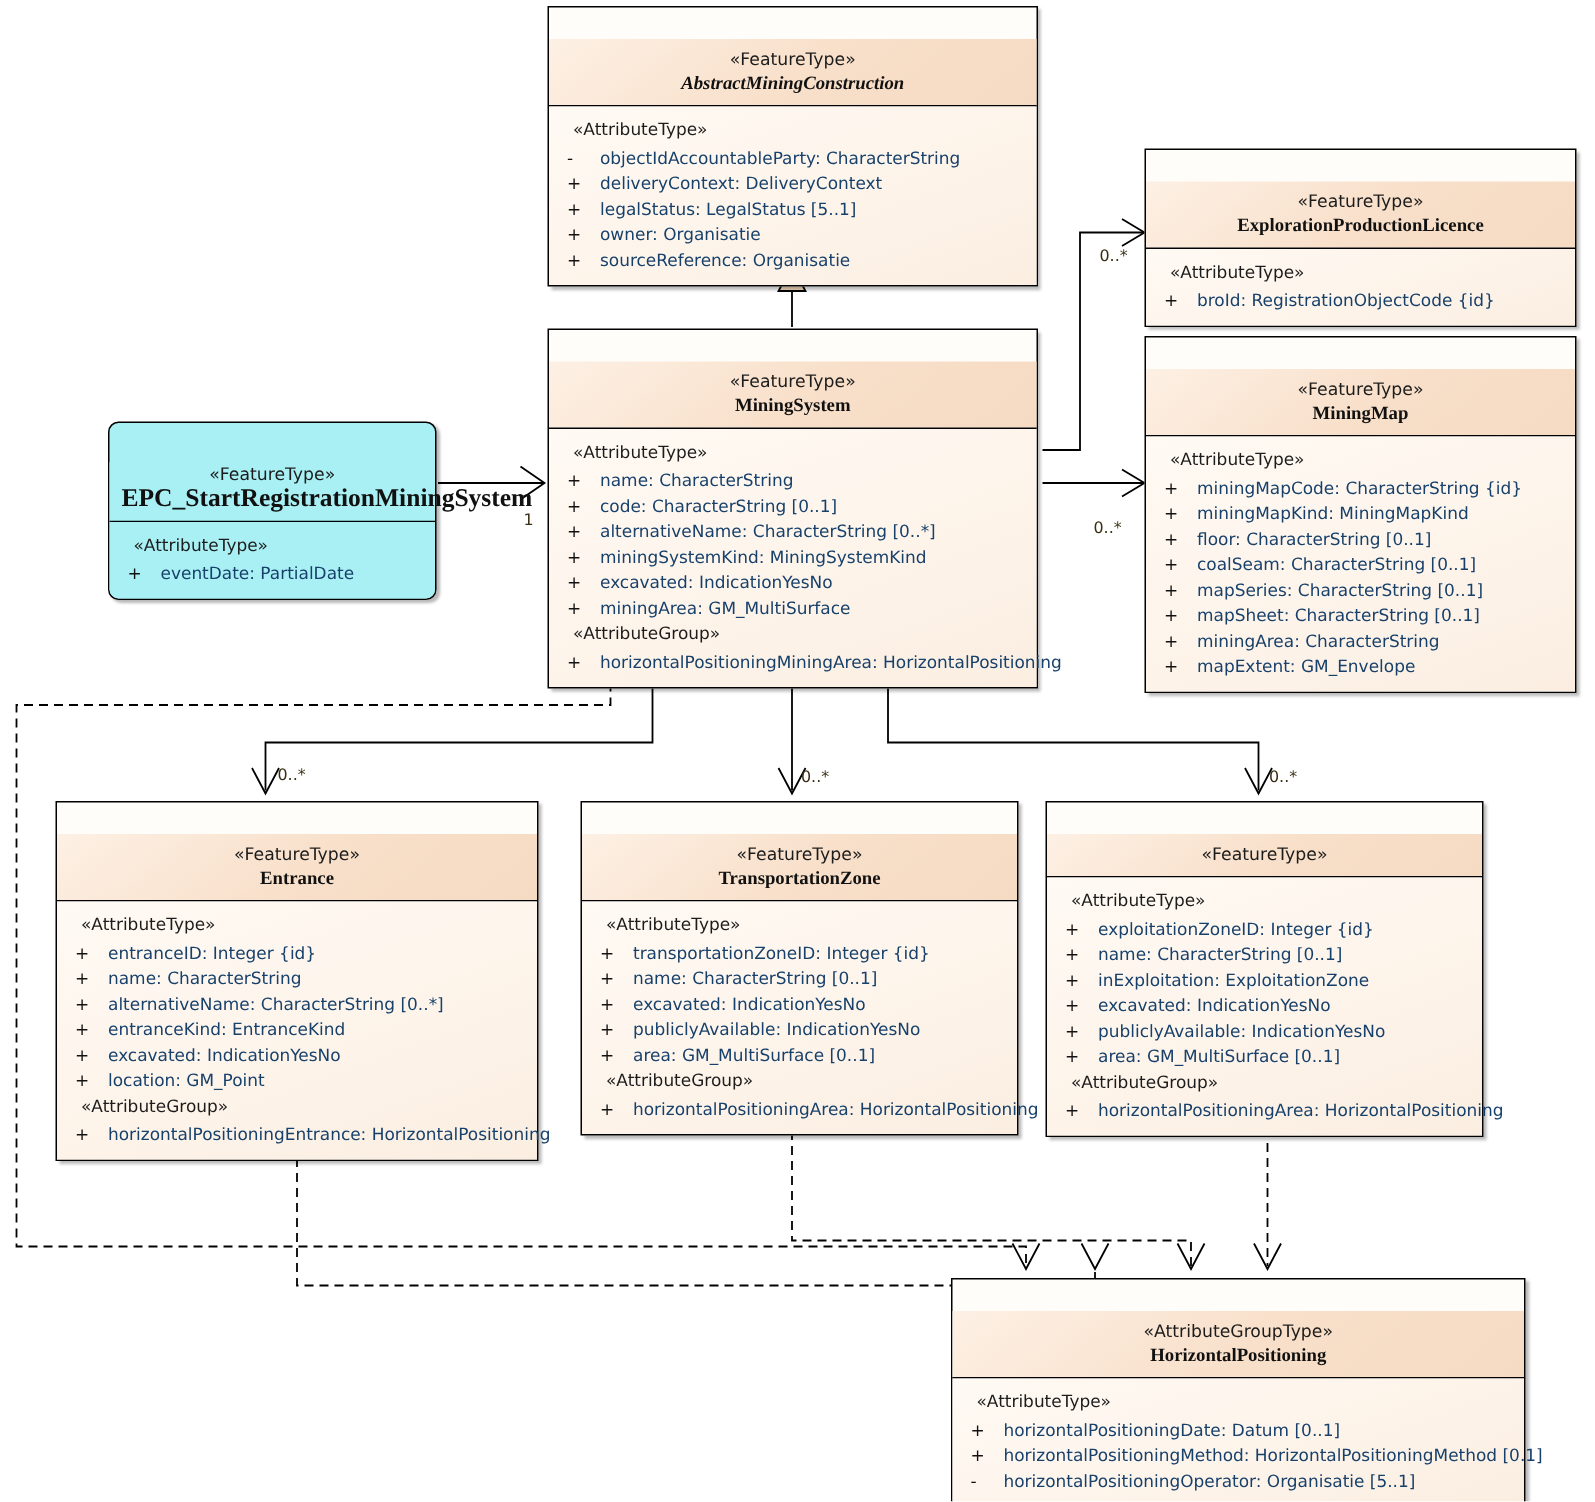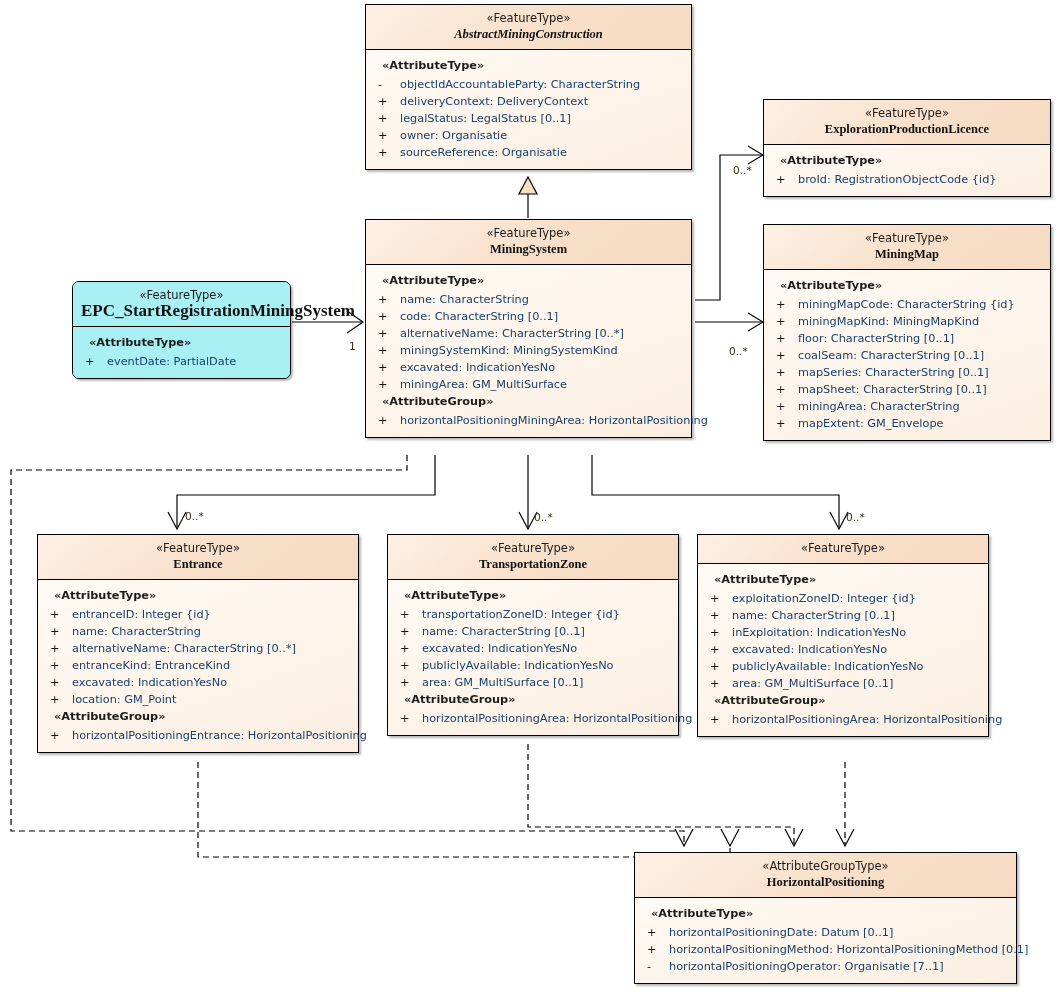--- a/index.html
+++ b/index.html
@@ -5,31 +5,31 @@
   html,body{margin:0;padding:0;background:#ffffff;}
   body{font-family:"DejaVu Sans","Liberation Sans",sans-serif;}
   #canvas{position:relative;width:1063px;height:1001px;background:#fff;overflow:hidden;}
 
   .uml{position:absolute;box-sizing:border-box;border:1.4px solid #000;
        box-shadow:2px 2px 2px rgba(0,0,0,.28);background:#fffdfa;}
   .uml.rounded{border-radius:7px;}
 
   .uml-head{box-sizing:border-box;border-bottom:1.6px solid #000;
             background:linear-gradient(140deg,#fdf0e4 0%,#f8dfc9 55%,#f6dbc3 100%);
-            padding:6px 8px 7px 8px;text-align:center;}
+            padding:6px 8px 7px 8px;text-align:center;margin-top:21px;}
   .uml.rounded .uml-head{border-radius:6px 6px 0 0;}
   .stereo{font-size:11.5px;color:#1c1c1c;line-height:15px;white-space:nowrap;}
   .cname{font-size:12.5px;font-weight:bold;color:#111;line-height:16px;white-space:nowrap;font-family:Liberation Serif, serif;}
   .cname.abstract{font-style:italic;}
 
   .uml-body{box-sizing:border-box;padding:7px 2px 8px 2px;
             background:linear-gradient(160deg,#fffaf4 0%,#fdf3e9 60%,#fbeee1 100%);}
   .uml.rounded .uml-body{border-radius:0 0 6px 6px;}
 
-  .grp{font-size:11.3px;color:#1c1c1c;padding:1px 0 2px 14px;line-height:16px;white-space:nowrap;font-weight:bold;}
+  .grp{font-size:11.3px;color:#1c1c1c;padding:1px 0 2px 14px;line-height:16px;white-space:nowrap;}
   .attr{display:block;font-size:11.3px;color:#17406b;line-height:17px;
         white-space:nowrap;position:relative;padding-left:32px;}
   .attr .vis{position:absolute;left:10px;top:0;color:#111;width:10px;}
 
   
   .uml.cyan{background:#a8f0f4;}
   .uml.cyan .uml-head{background:#a8f0f4;}
   .uml.cyan .uml-body{background:#a8f0f4;}
   .uml.cyan .attr{color:#17406b;}
 
@@ -111,21 +111,21 @@
 
   <div class="uml" style="left:365px;top:4px;width:327px;">
     <div class="uml-head">
       <div class="stereo">«FeatureType»</div>
       <div class="cname abstract">AbstractMiningConstruction</div>
     </div>
     <div class="uml-body">
       <div class="grp">«AttributeType»</div>
       <div class="attr"><span class="vis">-</span><span>objectIdAccountableParty: CharacterString</span></div>
       <div class="attr"><span class="vis">+</span><span>deliveryContext: DeliveryContext</span></div>
-      <div class="attr"><span class="vis">+</span><span>legalStatus: LegalStatus [0..1]</span></div>
+      <div class="attr"><span class="vis">+</span><span>legalStatus: LegalStatus [5..1]</span></div>
       <div class="attr"><span class="vis">+</span><span>owner: Organisatie</span></div>
       <div class="attr"><span class="vis">+</span><span>sourceReference: Organisatie</span></div>
     </div>
   </div>
 
   <div class="uml" style="left:365px;top:219px;width:327px;">
     <div class="uml-head">
       <div class="stereo">«FeatureType»</div>
       <div class="cname">MiningSystem</div>
     </div>
@@ -218,35 +218,35 @@
   </div>
 
   <div class="uml" style="left:697px;top:534px;width:292px;">
     <div class="uml-head">
       <div class="stereo">«FeatureType»</div>
     </div>
     <div class="uml-body">
       <div class="grp">«AttributeType»</div>
       <div class="attr"><span class="vis">+</span><span>exploitationZoneID: Integer {id}</span></div>
       <div class="attr"><span class="vis">+</span><span>name: CharacterString [0..1]</span></div>
-      <div class="attr"><span class="vis">+</span><span>inExploitation: IndicationYesNo</span></div>
+      <div class="attr"><span class="vis">+</span><span>inExploitation: ExploitationZone</span></div>
       <div class="attr"><span class="vis">+</span><span>excavated: IndicationYesNo</span></div>
       <div class="attr"><span class="vis">+</span><span>publiclyAvailable: IndicationYesNo</span></div>
       <div class="attr"><span class="vis">+</span><span>area: GM_MultiSurface [0..1]</span></div>
       <div class="grp">«AttributeGroup»</div>
       <div class="attr"><span class="vis">+</span><span>horizontalPositioningArea: HorizontalPositioning</span></div>
     </div>
   </div>
 
   <div class="uml" style="left:634px;top:852px;width:383px;">
     <div class="uml-head">
       <div class="stereo">«AttributeGroupType»</div>
       <div class="cname">HorizontalPositioning</div>
     </div>
     <div class="uml-body">
       <div class="grp">«AttributeType»</div>
       <div class="attr"><span class="vis">+</span><span>horizontalPositioningDate: Datum [0..1]</span></div>
       <div class="attr"><span class="vis">+</span><span>horizontalPositioningMethod: HorizontalPositioningMethod [0.1]</span></div>
-      <div class="attr"><span class="vis">-</span><span>horizontalPositioningOperator: Organisatie [7..1]</span></div>
+      <div class="attr"><span class="vis">-</span><span>horizontalPositioningOperator: Organisatie [5..1]</span></div>
     </div>
   </div>
 
 </div>
 
 </body></html>

